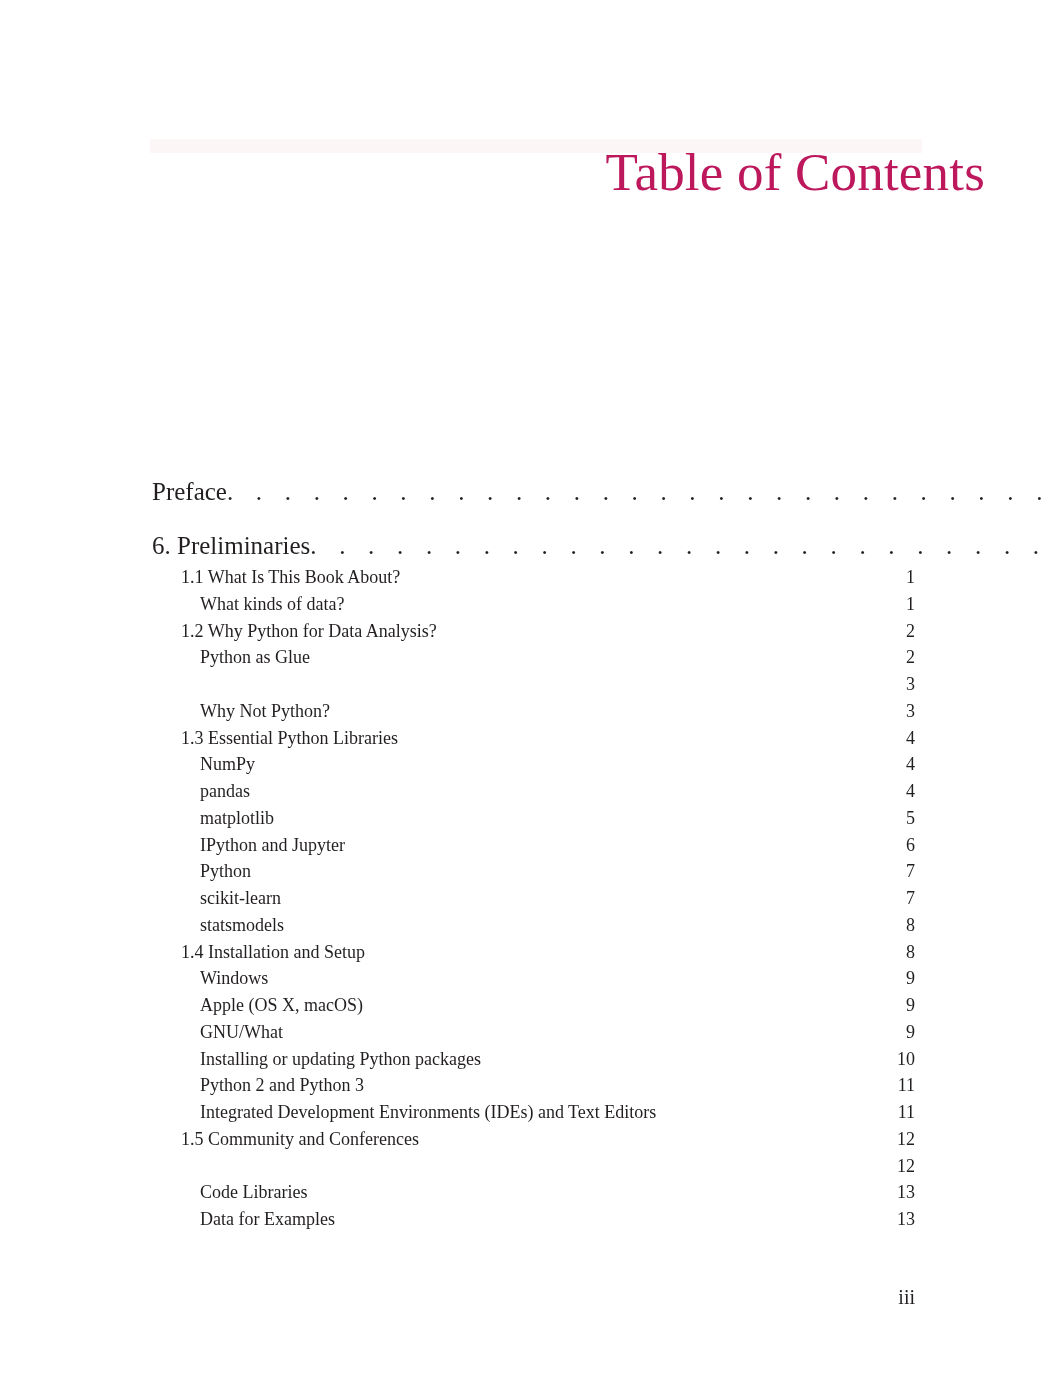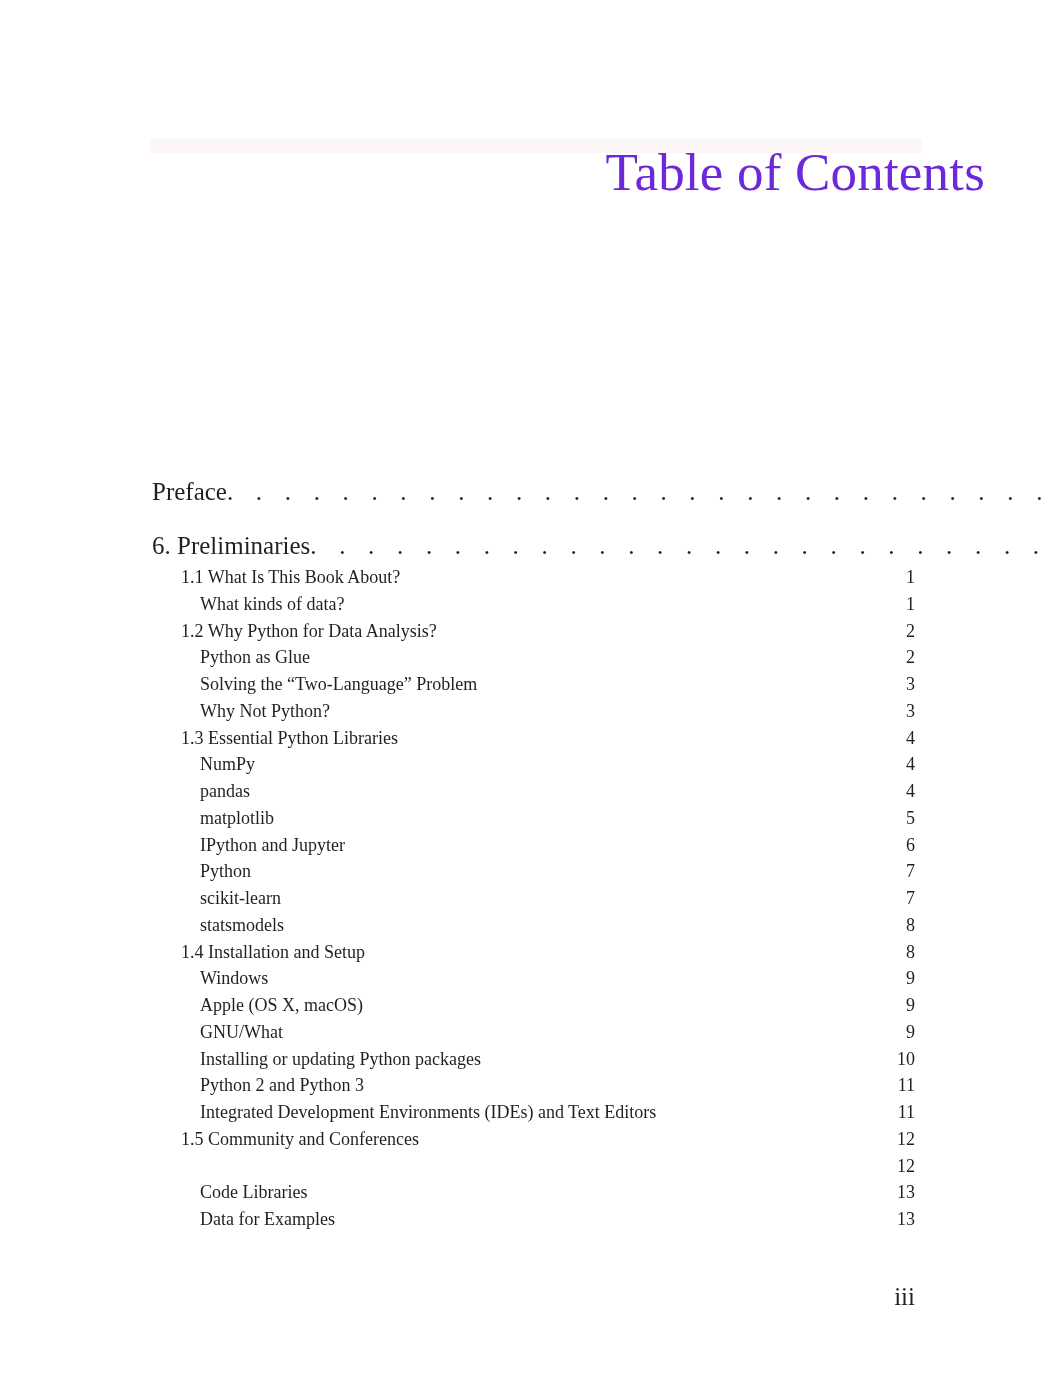--- a/index.html
+++ b/index.html
@@ -34,21 +34,21 @@
   }
 
   .page-title {
     position: absolute;
     right: 77px;
     top: 145px;
     font-size: 53px;
     line-height: 1.05;
     letter-spacing: 0.2px;
     white-space: nowrap;
-    color: #6d28d9;
+    color: #be185d;
   }
 
   
   .leader-line {
     position: absolute;
     left: 152px;
     right: 0;
     font-size: 25px;
     line-height: 30px;
     white-space: nowrap;
@@ -91,21 +91,21 @@
     text-align: right;
   }
 
   
   .folio {
     position: absolute;
     left: 855px;
     top: 1285px;
     width: 60px;
     text-align: right;
-    font-size: 25px;
+    font-size: 20px;
     line-height: 24px;
   }
 </style>
 </head>
 <body>
 
 <div class="page">
 
   <div class="header-band"></div>
 
@@ -130,21 +130,20 @@
       </div>
       <div class="toc-row level-1">
         <span class="entry-label">1.2 Why Python for Data Analysis?</span>
         <span class="entry-page">2</span>
       </div>
       <div class="toc-row level-2">
         <span class="entry-label">Python as Glue</span>
         <span class="entry-page">2</span>
       </div>
       <div class="toc-row level-2">
-        <span class="entry-label">Solving the “Two-Language” Problem</span>
         <span class="entry-page">3</span>
       </div>
       <div class="toc-row level-2">
         <span class="entry-label">Why Not Python?</span>
         <span class="entry-page">3</span>
       </div>
       <div class="toc-row level-1">
         <span class="entry-label">1.3 Essential Python Libraries</span>
         <span class="entry-page">4</span>
       </div>

